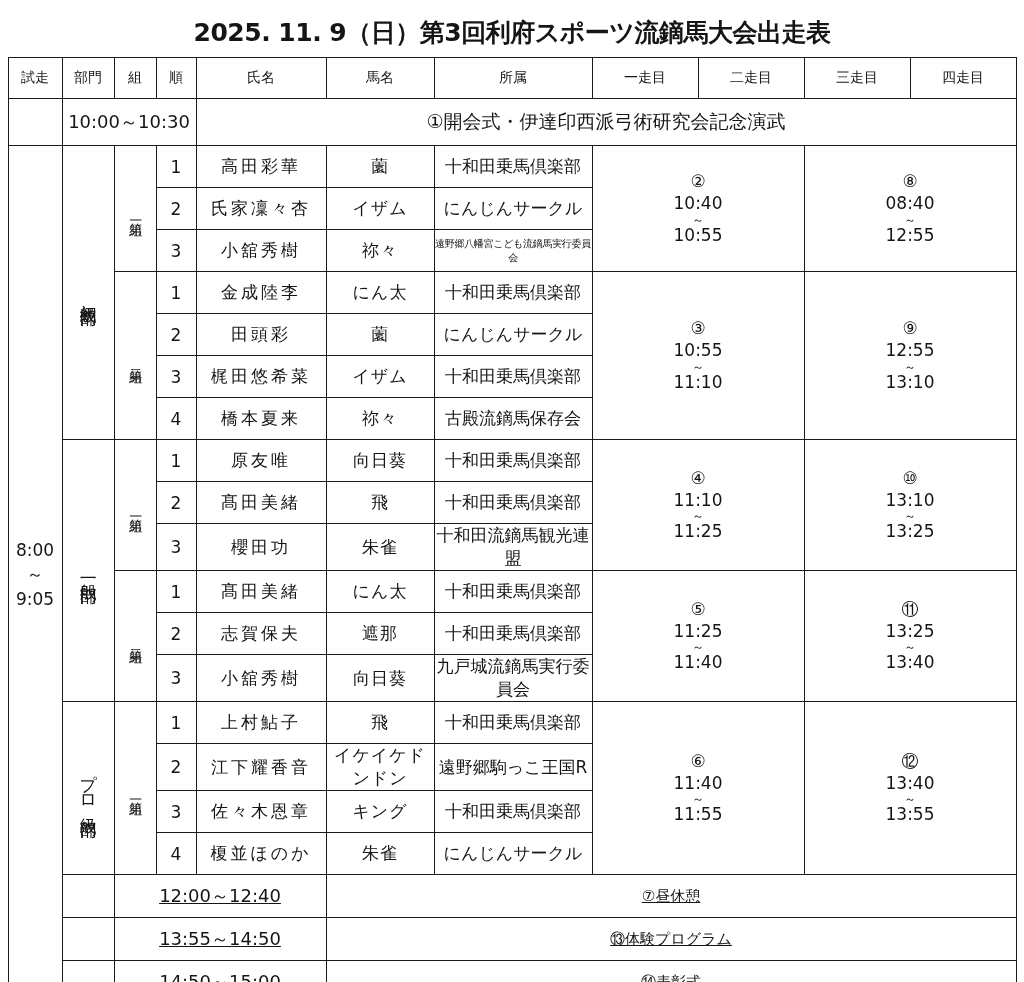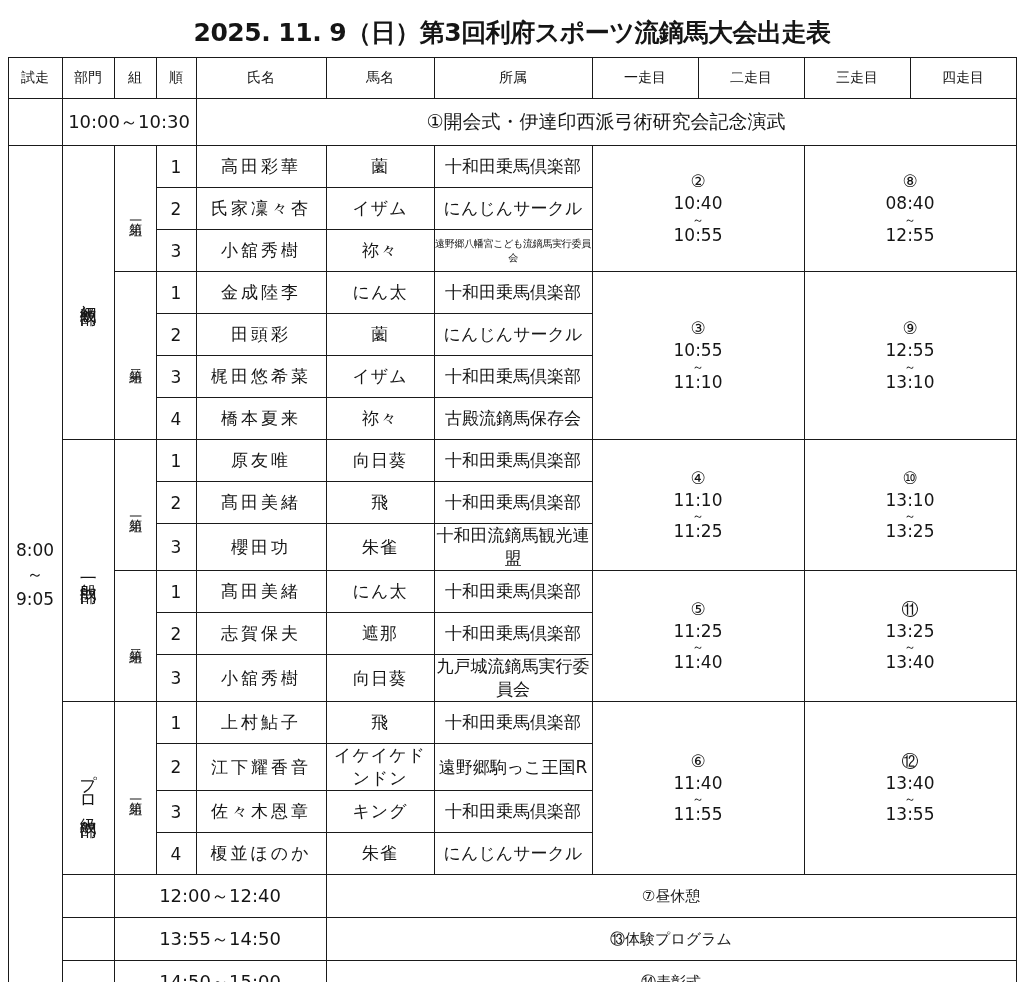--- a/index.html
+++ b/index.html
@@ -119,20 +119,21 @@
     display: block;
     line-height: 1.0;
     margin: -1px 0;
   }
   .shiso-cell {
     font-size: 13px;
     line-height: 1.45;
   }
   .footer-row td {
     height: 42px;
+    text-decoration: underline;
   }
   .footer-label {
     font-size: 18px;
     font-weight: bold;
   }
   .footer-text {
     font-size: 15px;
     font-weight: bold;
   }
   .blank { }

